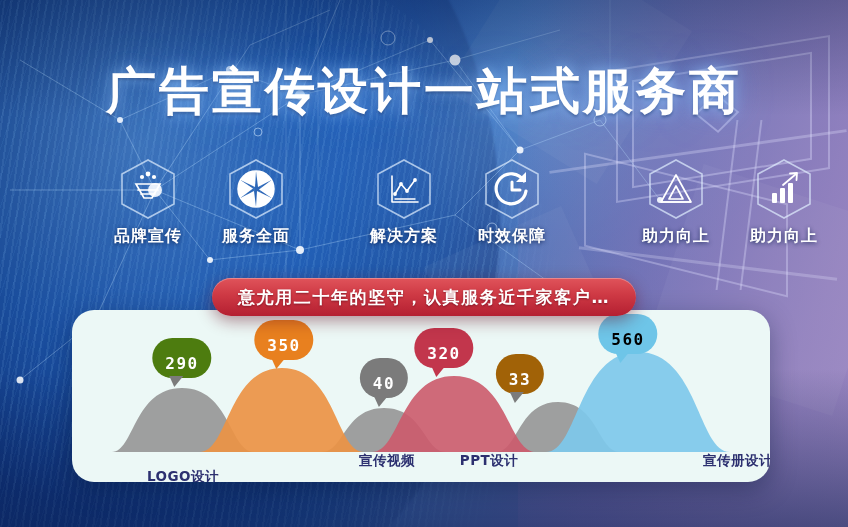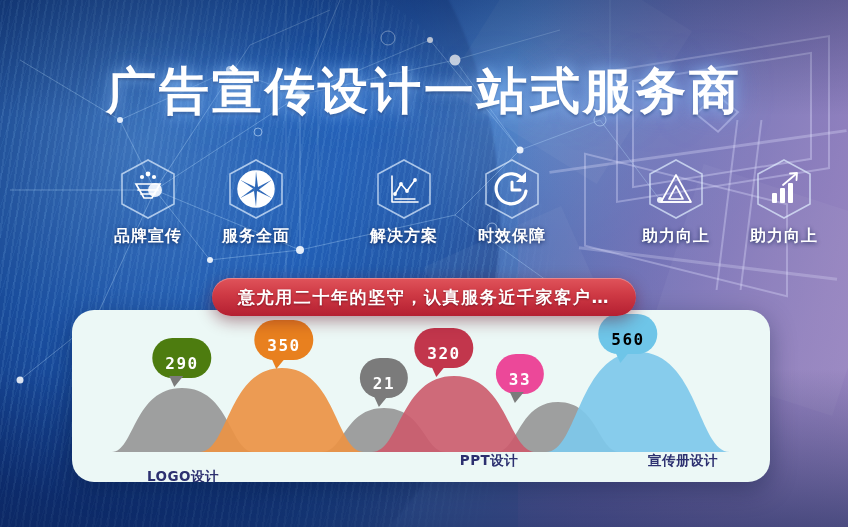--- a/index.html
+++ b/index.html
@@ -330,47 +330,48 @@
       </div>
     </div>
     <div class="bubble" style="left:212px;top:10px;">
       <div class="bub-body" style="background:#e8801f;color:#e8801f;">
         <span style="color:#fff">350</span>
         <span class="bub-tail"></span>
       </div>
     </div>
     <div class="bubble" style="left:312px;top:48px;">
       <div class="bub-body" style="background:#7b7b7b;color:#7b7b7b;">
-        <span style="color:#fff">21</span>
+        <span style="color:#fff">40</span>
         <span class="bub-tail"></span>
       </div>
     </div>
     <div class="bubble" style="left:372px;top:18px;">
       <div class="bub-body" style="background:#c2364c;color:#c2364c;text-align:right;">
         <span style="color:#fff">320</span>
         <span class="bub-tail"></span>
       </div>
     </div>
     <div class="bubble" style="left:448px;top:44px;">
-      <div class="bub-body" style="background:#ec4899;color:#7b7b7b;">
+      <div class="bub-body" style="background:#a16207;color:#7b7b7b;">
         <span style="color:#fff">33</span>
         <span class="bub-tail"></span>
       </div>
     </div>
     <div class="bubble" style="left:556px;top:4px;">
       <div class="bub-body" style="background:#6ec5e8;color:#6ec5e8;">
         <span style="color:#000000">560</span>
         <span class="bub-tail"></span>
       </div>
     </div>
 
     <div class="xlabels">
       <div class="xlabel" style="left:46px;width:130px;margin-top:16px;">LOGO设计</div>
+      <div class="xlabel" style="left:250px;width:130px;">宣传视频</div>
       <div class="xlabel" style="left:352px;width:130px;">PPT设计</div>
-      <div class="xlabel" style="left:536px;width:150px;">宣传册设计</div>
+      <div class="xlabel" style="left:591px;width:150px;">宣传册设计</div>
     </div>
   </div>
 
   <div class="pill">
     <span class="pill-text">意尤用二十年的坚守，认真服务近千家客户…</span>
   </div>
 
 </div>
 
 </body></html>

